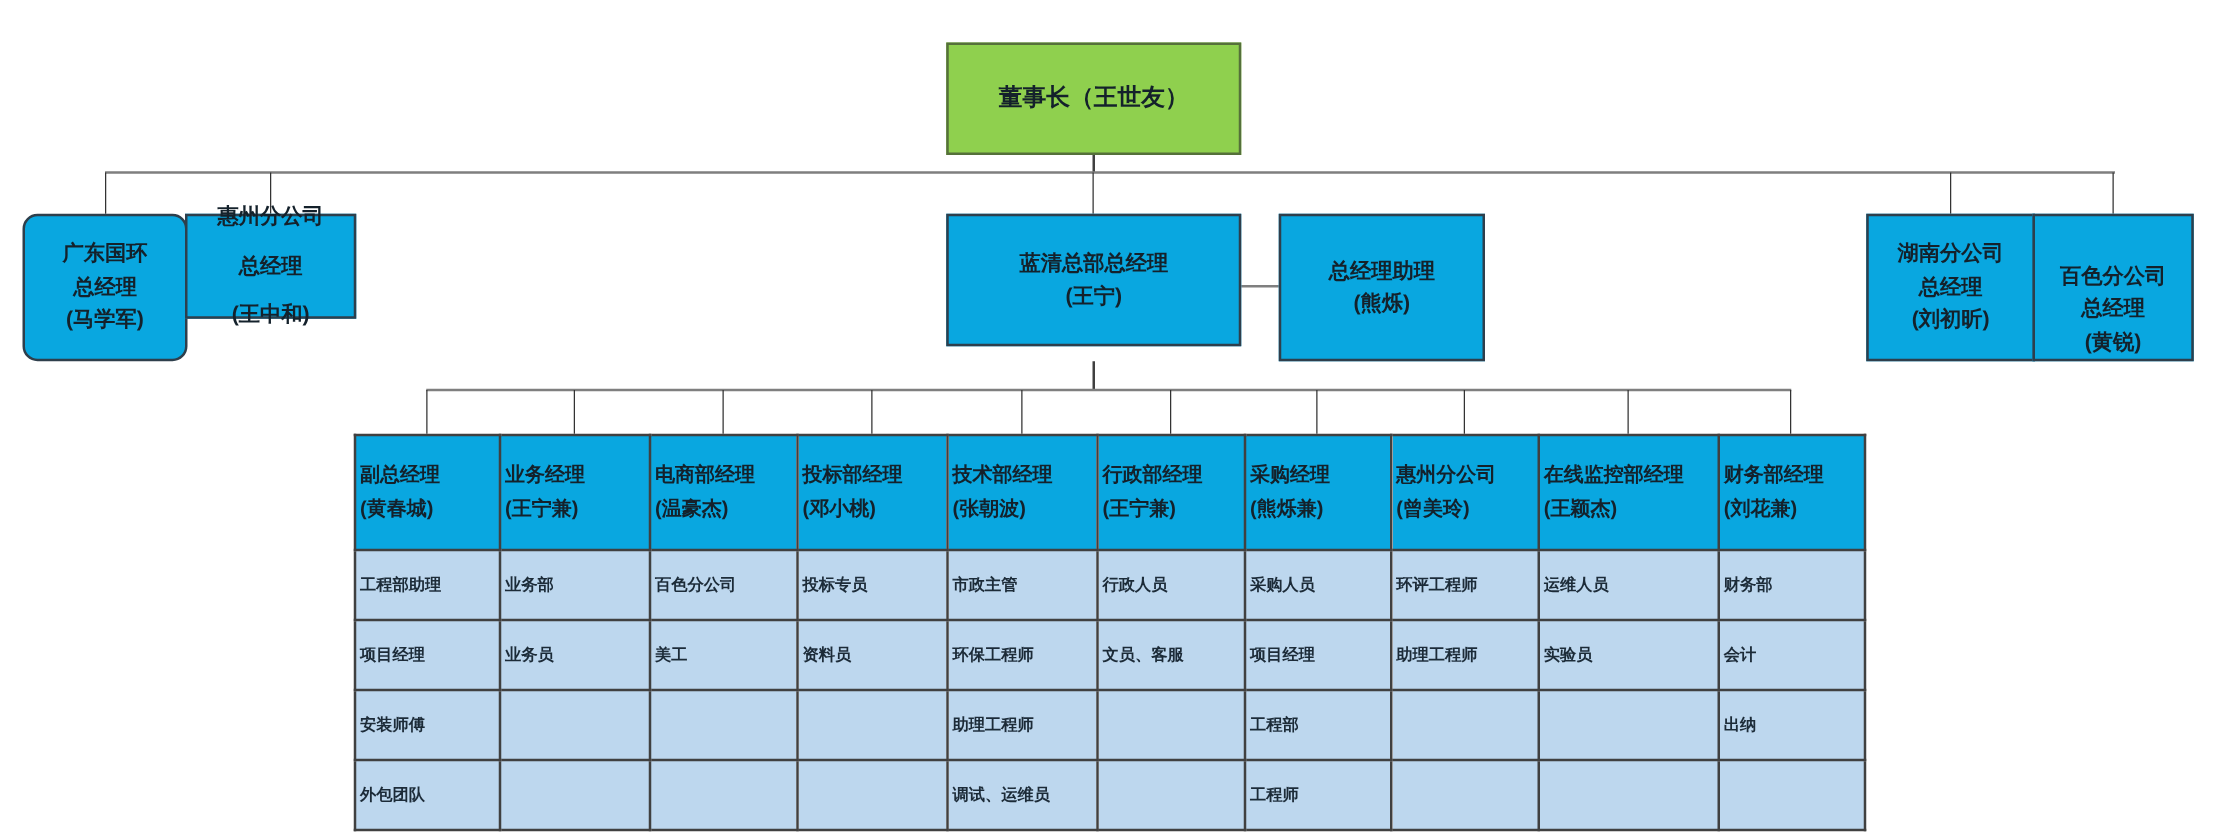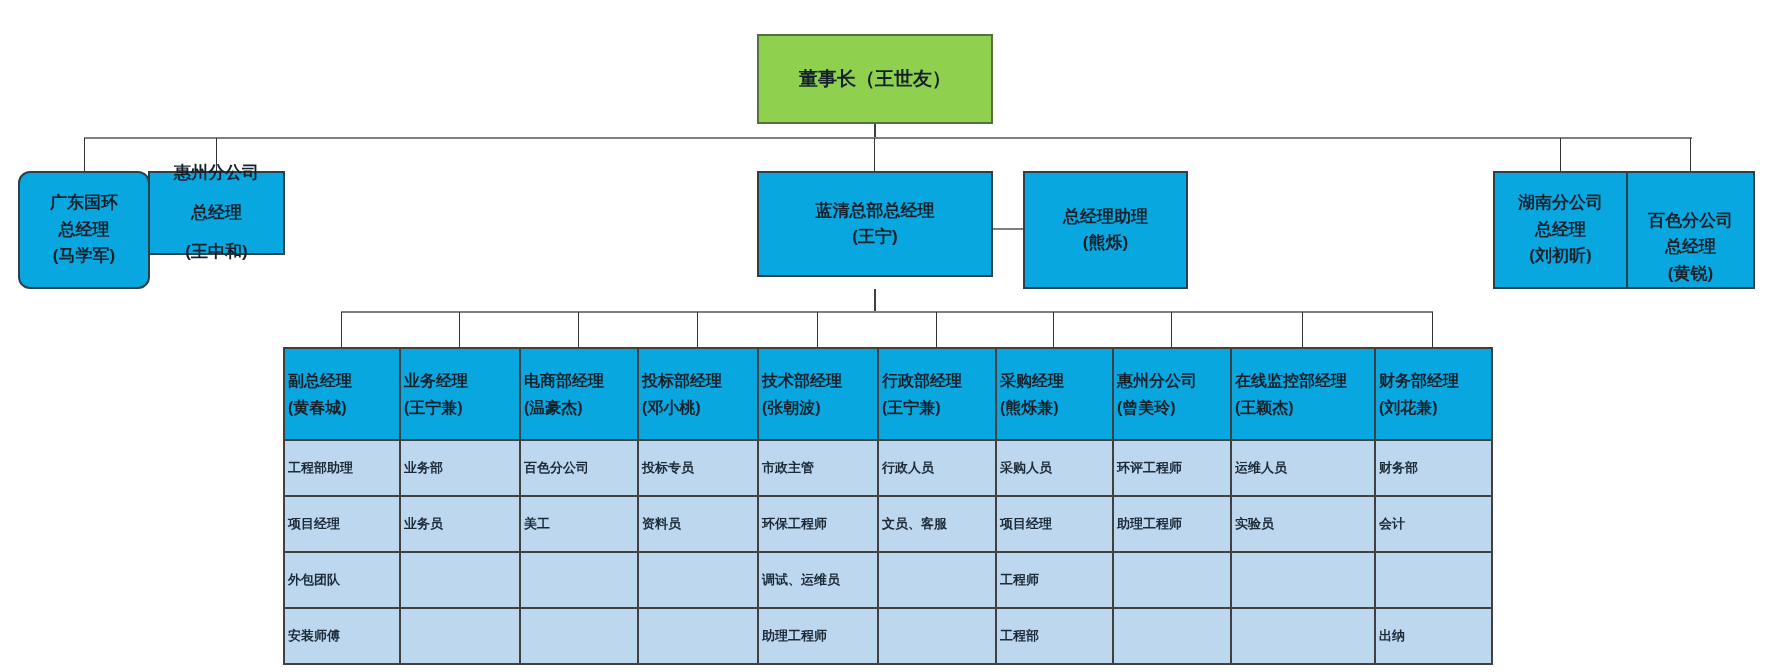--- a/index.html
+++ b/index.html
@@ -132,38 +132,38 @@
       <td class="cell">美工</td>
       <td class="cell">资料员</td>
       <td class="cell">环保工程师</td>
       <td class="cell">文员、客服</td>
       <td class="cell">项目经理</td>
       <td class="cell">助理工程师</td>
       <td class="cell">实验员</td>
       <td class="cell">会计</td>
     </tr>
     <tr>
+      <td class="cell">安装师傅</td>
+      <td class="cell"></td>
+      <td class="cell"></td>
+      <td class="cell"></td>
+      <td class="cell">助理工程师</td>
+      <td class="cell"></td>
+      <td class="cell">工程部</td>
+      <td class="cell"></td>
+      <td class="cell"></td>
+      <td class="cell">出纳</td>
+    </tr>
+    <tr>
       <td class="cell">外包团队</td>
       <td class="cell"></td>
       <td class="cell"></td>
       <td class="cell"></td>
       <td class="cell">调试、运维员</td>
       <td class="cell"></td>
       <td class="cell">工程师</td>
       <td class="cell"></td>
       <td class="cell"></td>
       <td class="cell"></td>
     </tr>
-    <tr>
-      <td class="cell">安装师傅</td>
-      <td class="cell"></td>
-      <td class="cell"></td>
-      <td class="cell"></td>
-      <td class="cell">助理工程师</td>
-      <td class="cell"></td>
-      <td class="cell">工程部</td>
-      <td class="cell"></td>
-      <td class="cell"></td>
-      <td class="cell">出纳</td>
-    </tr>
   </tbody>
     </table>
 </div>
 
 </body></html>

